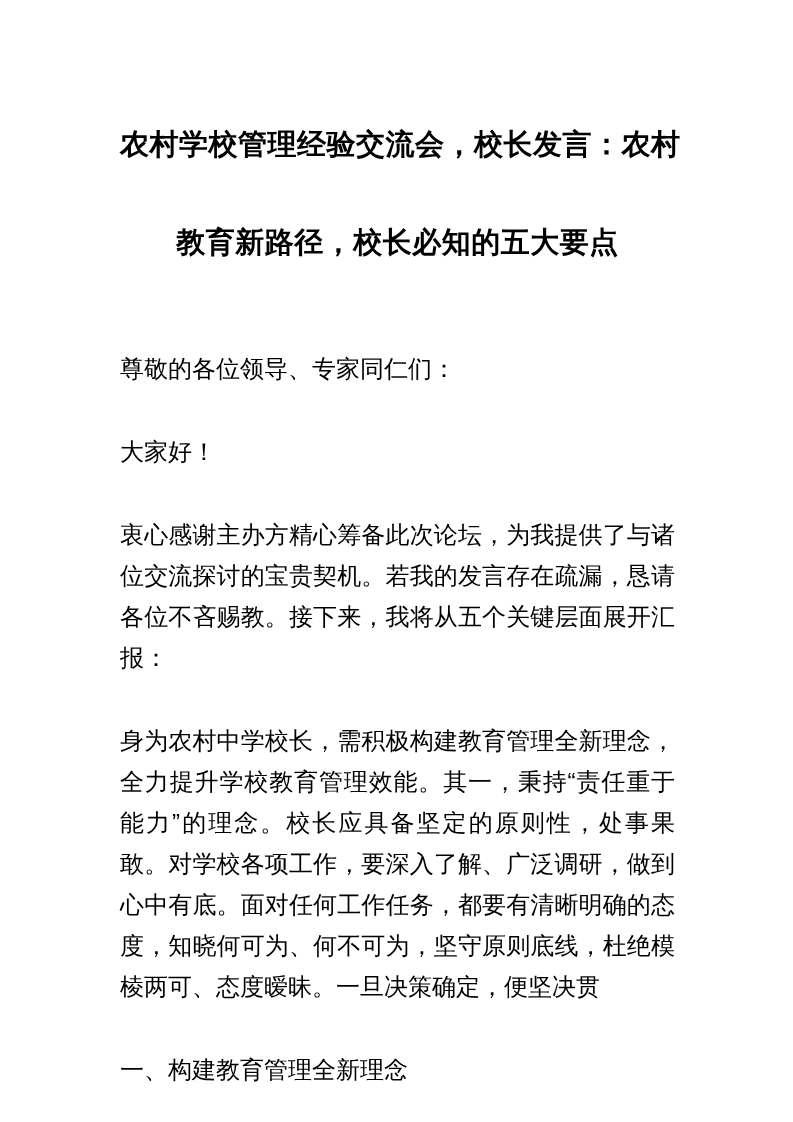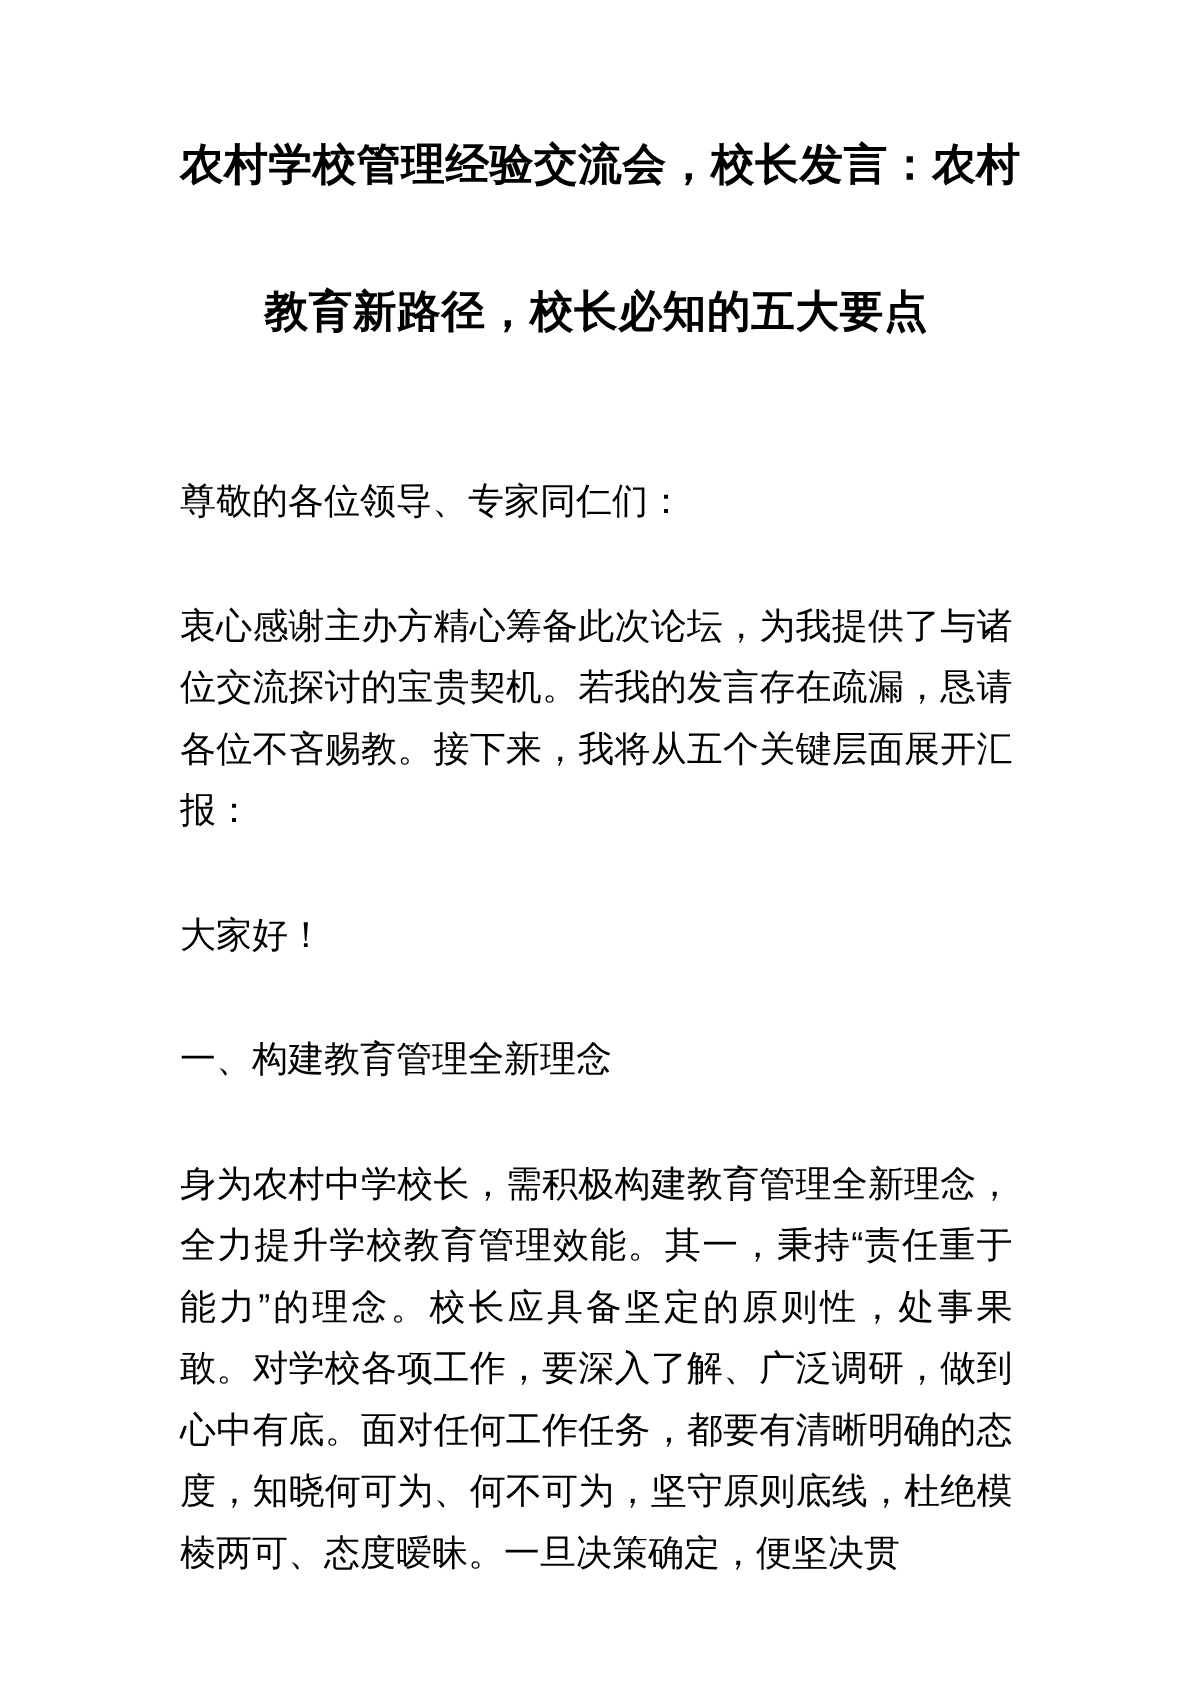--- a/index.html
+++ b/index.html
@@ -9,21 +9,21 @@
   }
   body {
     width: 793px;
     height: 1122px;
     overflow: hidden;
   }
   .page {
     width: 793px;
     height: 1122px;
     box-sizing: border-box;
-    padding: 61px 118px 0 120px;
+    padding: 95px 118px 0 120px;
     background: #ffffff;
     color: #000000;
     font-family: "Liberation Sans", "DejaVu Sans", sans-serif;
     overflow: hidden;
   }
   .doc-title {
     margin: 0 0 57px 0;
     font-size: 29px;
     font-weight: 700;
     text-align: center;
@@ -51,21 +51,21 @@
 
 <div class="page">
 
   <h1 class="doc-title">
     <span class="title-line">农村学校管理经验交流会，校长发言：农村</span>
     <span class="title-line">教育新路径，校长必知的五大要点</span>
   </h1>
 
   <p class="para">尊敬的各位领导、专家同仁们：</p>
 
+  <p class="para">大家好！</p>
+
   <p class="para">衷心感谢主办方精心筹备此次论坛，为我提供了与诸位交流探讨的宝贵契机。若我的发言存在疏漏，恳请各位不吝赐教。接下来，我将从五个关键层面展开汇报：</p>
 
-  <p class="para">大家好！</p>
+  <p class="para">身为农村中学校长，需积极构建教育管理全新理念，全力提升学校教育管理效能。其一，秉持“责任重于能力”的理念。校长应具备坚定的原则性，处事果敢。对学校各项工作，要深入了解、广泛调研，做到心中有底。面对任何工作任务，都要有清晰明确的态度，知晓何可为、何不可为，坚守原则底线，杜绝模棱两可、态度暧昧。一旦决策确定，便坚决贯</p>
 
   <p class="para section-heading">一、构建教育管理全新理念</p>
-
-  <p class="para">身为农村中学校长，需积极构建教育管理全新理念，全力提升学校教育管理效能。其一，秉持“责任重于能力”的理念。校长应具备坚定的原则性，处事果敢。对学校各项工作，要深入了解、广泛调研，做到心中有底。面对任何工作任务，都要有清晰明确的态度，知晓何可为、何不可为，坚守原则底线，杜绝模棱两可、态度暧昧。一旦决策确定，便坚决贯</p>
 
 </div>
 
 </body></html>

